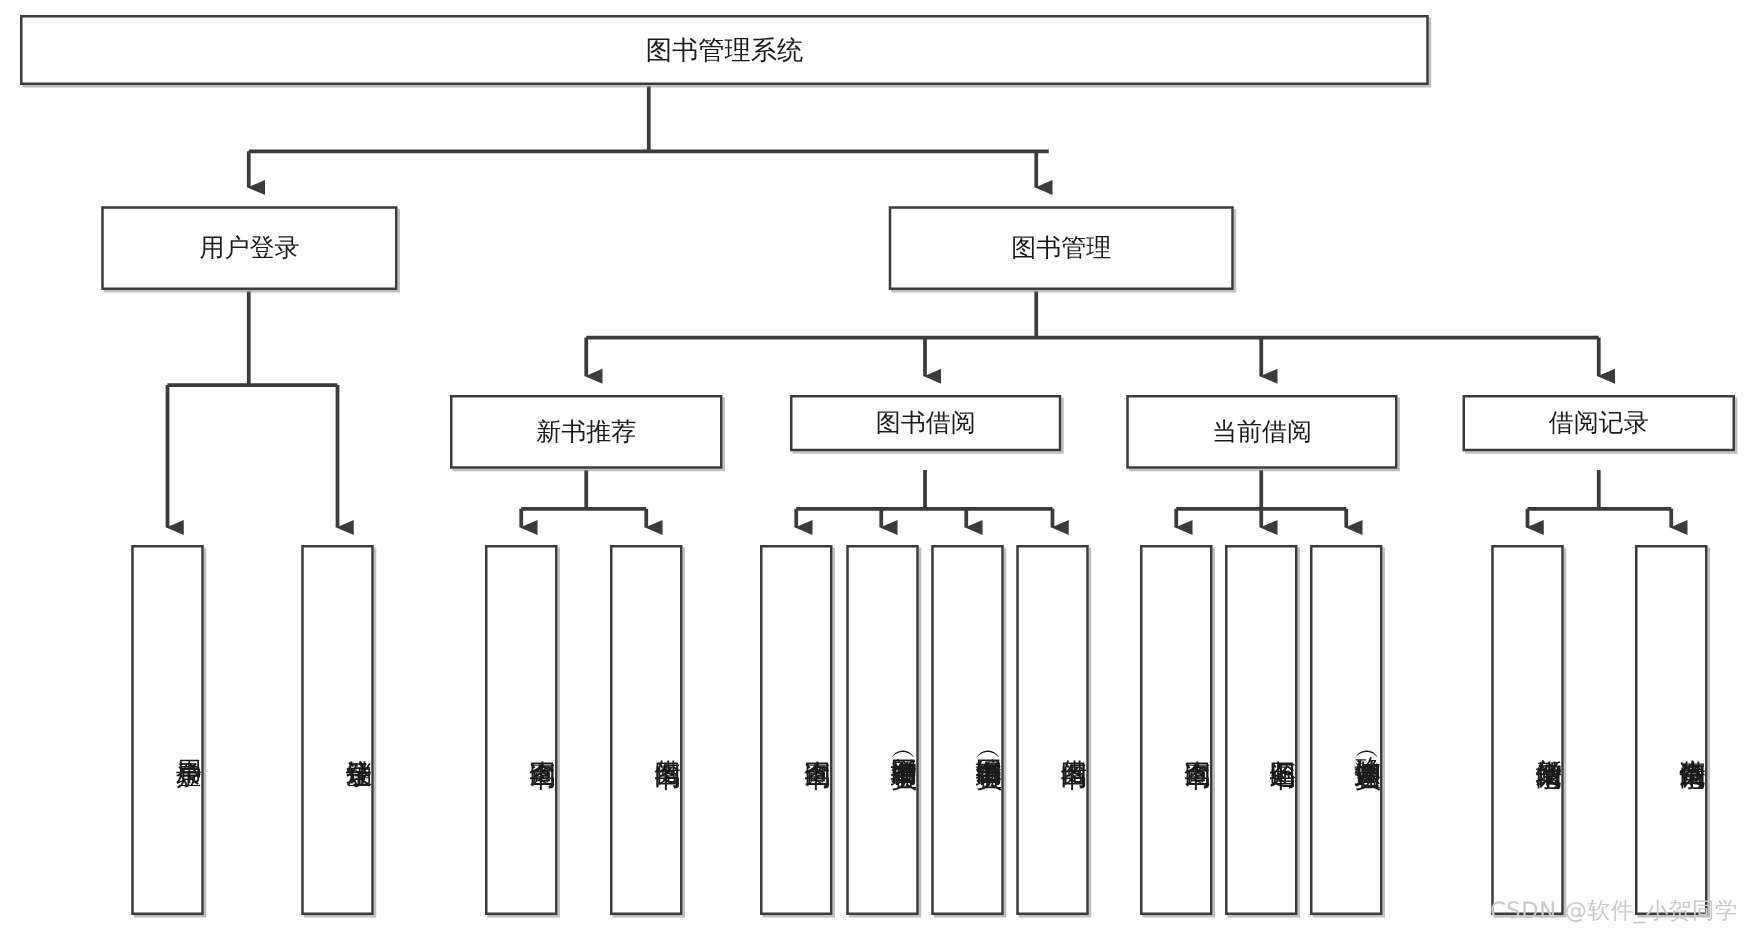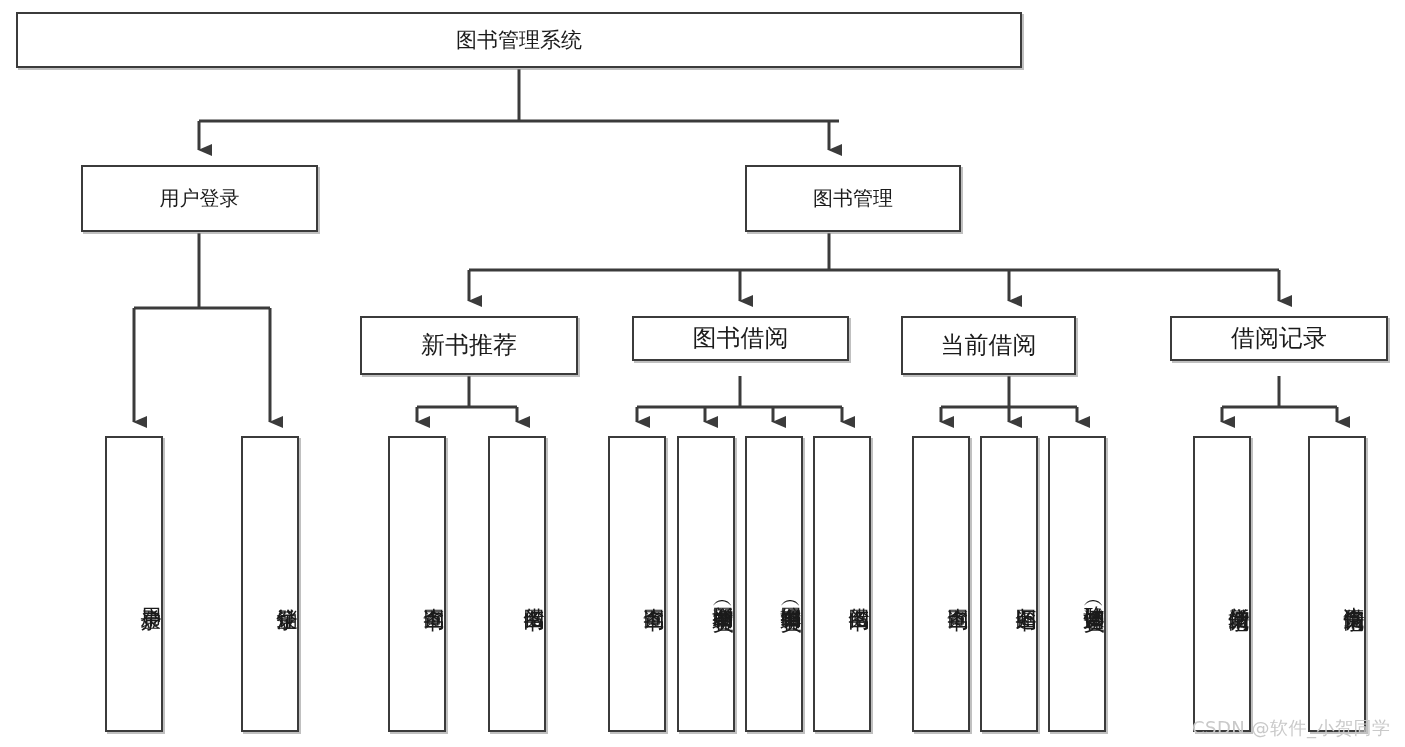--- a/index.html
+++ b/index.html
@@ -49,21 +49,21 @@
     letter-spacing: 1px;
     line-height: 1.0;
   }
   .node.vert .vlabel {
     writing-mode: vertical-rl;
     text-orientation: upright;
     display: block;
   }
   #root-node { font-size: 21px; }
   .lvl2 { font-size: 20px; }
-  .lvl3 { font-size: 24px; justify-content: center; }
+  .lvl3 { font-size: 20px; justify-content: center; }
   .leaf { font-size: 21px; }
   .watermark {
     position: absolute;
     font-size: 18px;
     color: #c9c9c9;
     white-space: nowrap;
     letter-spacing: 0.5px;
     user-select: none;
   }
 </style>
@@ -118,38 +118,38 @@
       <path d="M 1009 407 L 1009 422" marker-end="url(#arrow)"></path>
       <path d="M 1077 407 L 1077 422" marker-end="url(#arrow)"></path>
 
       <path d="M 1279 376 L 1279 407"></path>
       <path d="M 1222 407 L 1337 407"></path>
       <path d="M 1222 407 L 1222 422" marker-end="url(#arrow)"></path>
       <path d="M 1337 407 L 1337 422" marker-end="url(#arrow)"></path>
     </g>
   </svg>
 
-  <div class="node horiz" id="root-node" style="left:16px; top:12px; width:1006px; height:56px;">
+  <div class="node horiz" id="root-node" style="left:16px; top:12px; width:1127px; height:56px;">
     <span>图书管理系统</span>
   </div>
 
   <div class="node horiz lvl2" style="left:81px; top:165px; width:237px; height:67px;">
     <span>用户登录</span>
   </div>
-  <div class="node horiz lvl2" style="left:745px; top:165px; width:216px; height:67px;">
+  <div class="node horiz lvl2" style="left:711px; top:165px; width:276px; height:67px;">
     <span>图书管理</span>
   </div>
 
   <div class="node horiz lvl3" style="left:360px; top:316px; width:218px; height:59px;">
     <span>新书推荐</span>
   </div>
   <div class="node horiz lvl3" style="left:632px; top:316px; width:217px; height:45px;">
     <span>图书借阅</span>
   </div>
-  <div class="node horiz lvl3" style="left:901px; top:316px; width:175px; height:59px;">
+  <div class="node horiz lvl3" style="left:901px; top:316px; width:217px; height:59px;">
     <span>当前借阅</span>
   </div>
   <div class="node horiz lvl3" style="left:1170px; top:316px; width:218px; height:45px;">
     <span>借阅记录</span>
   </div>
 
   <div class="node vert leaf" style="left:105px; top:436px; width:58px; height:296px;">
     <span class="vlabel">用户登录</span>
   </div>
   <div class="node vert leaf" style="left:241px; top:436px; width:58px; height:296px;">

